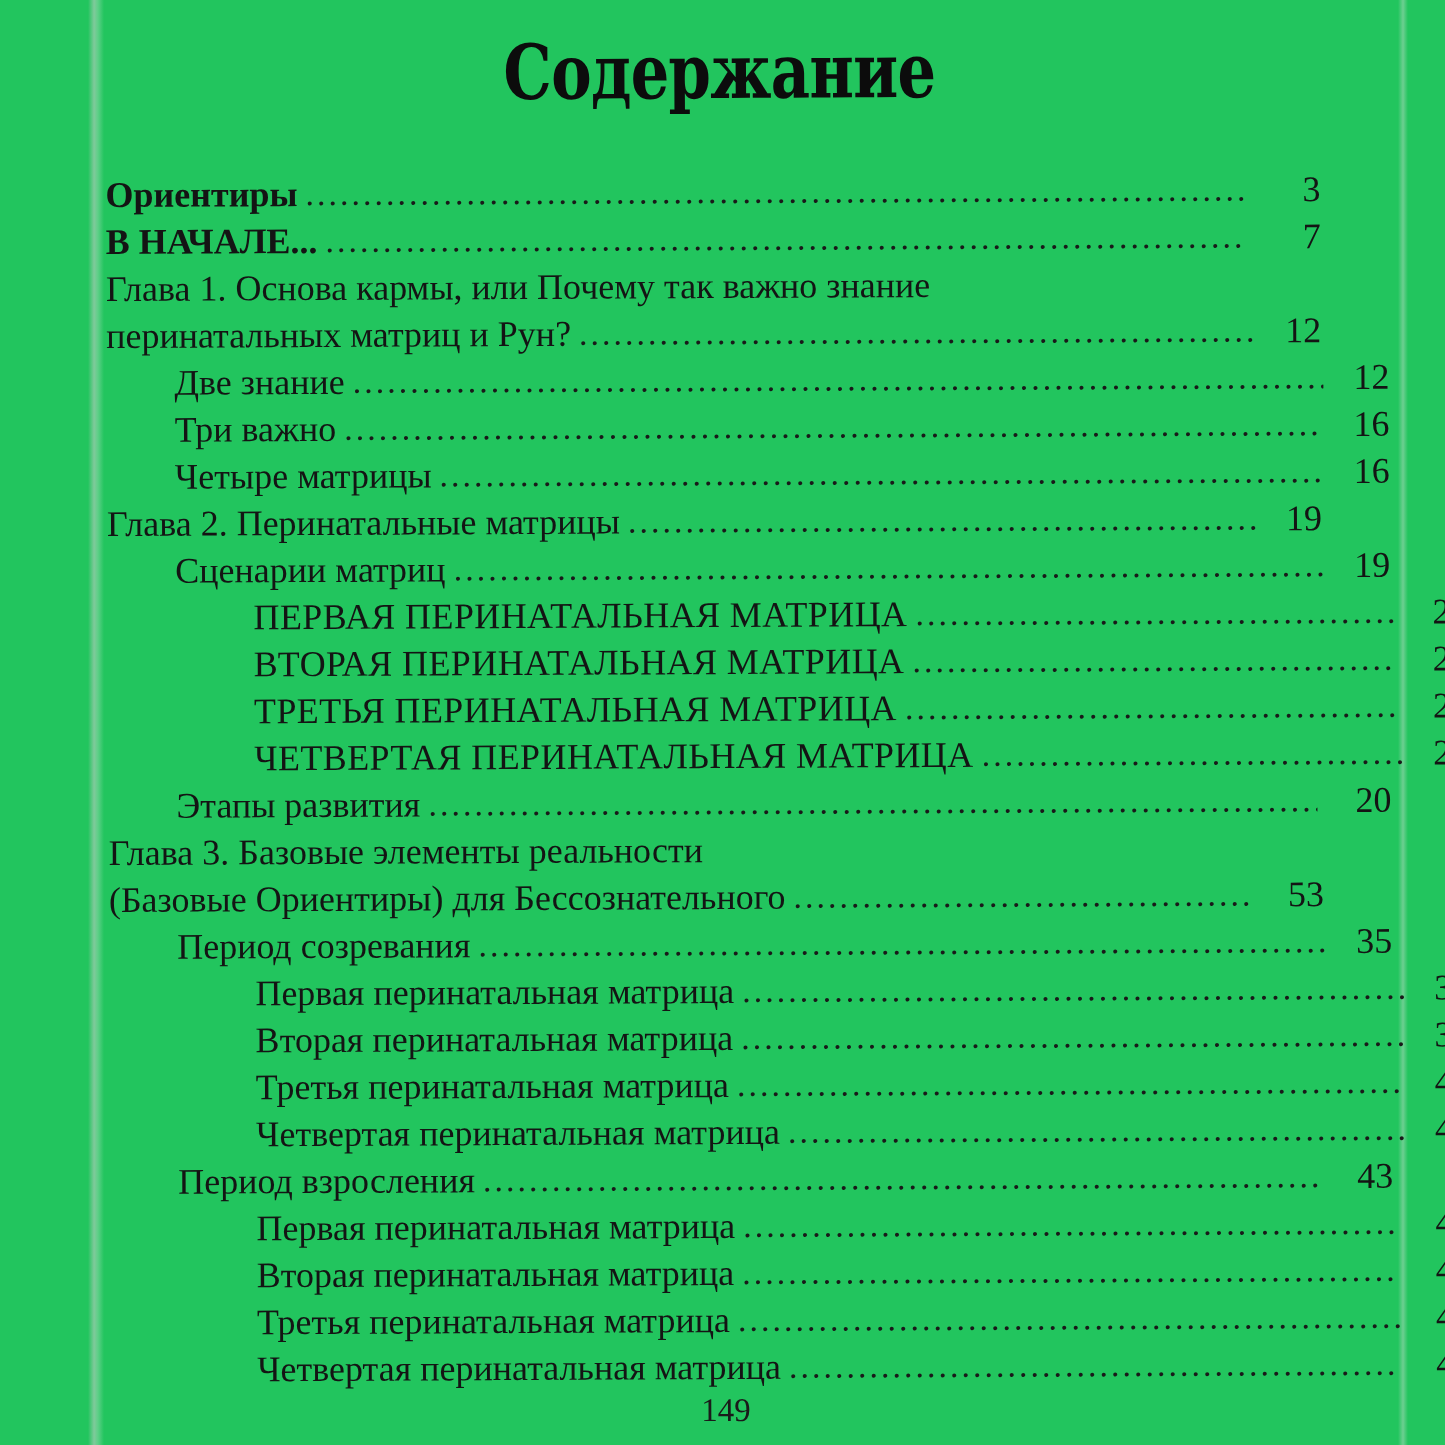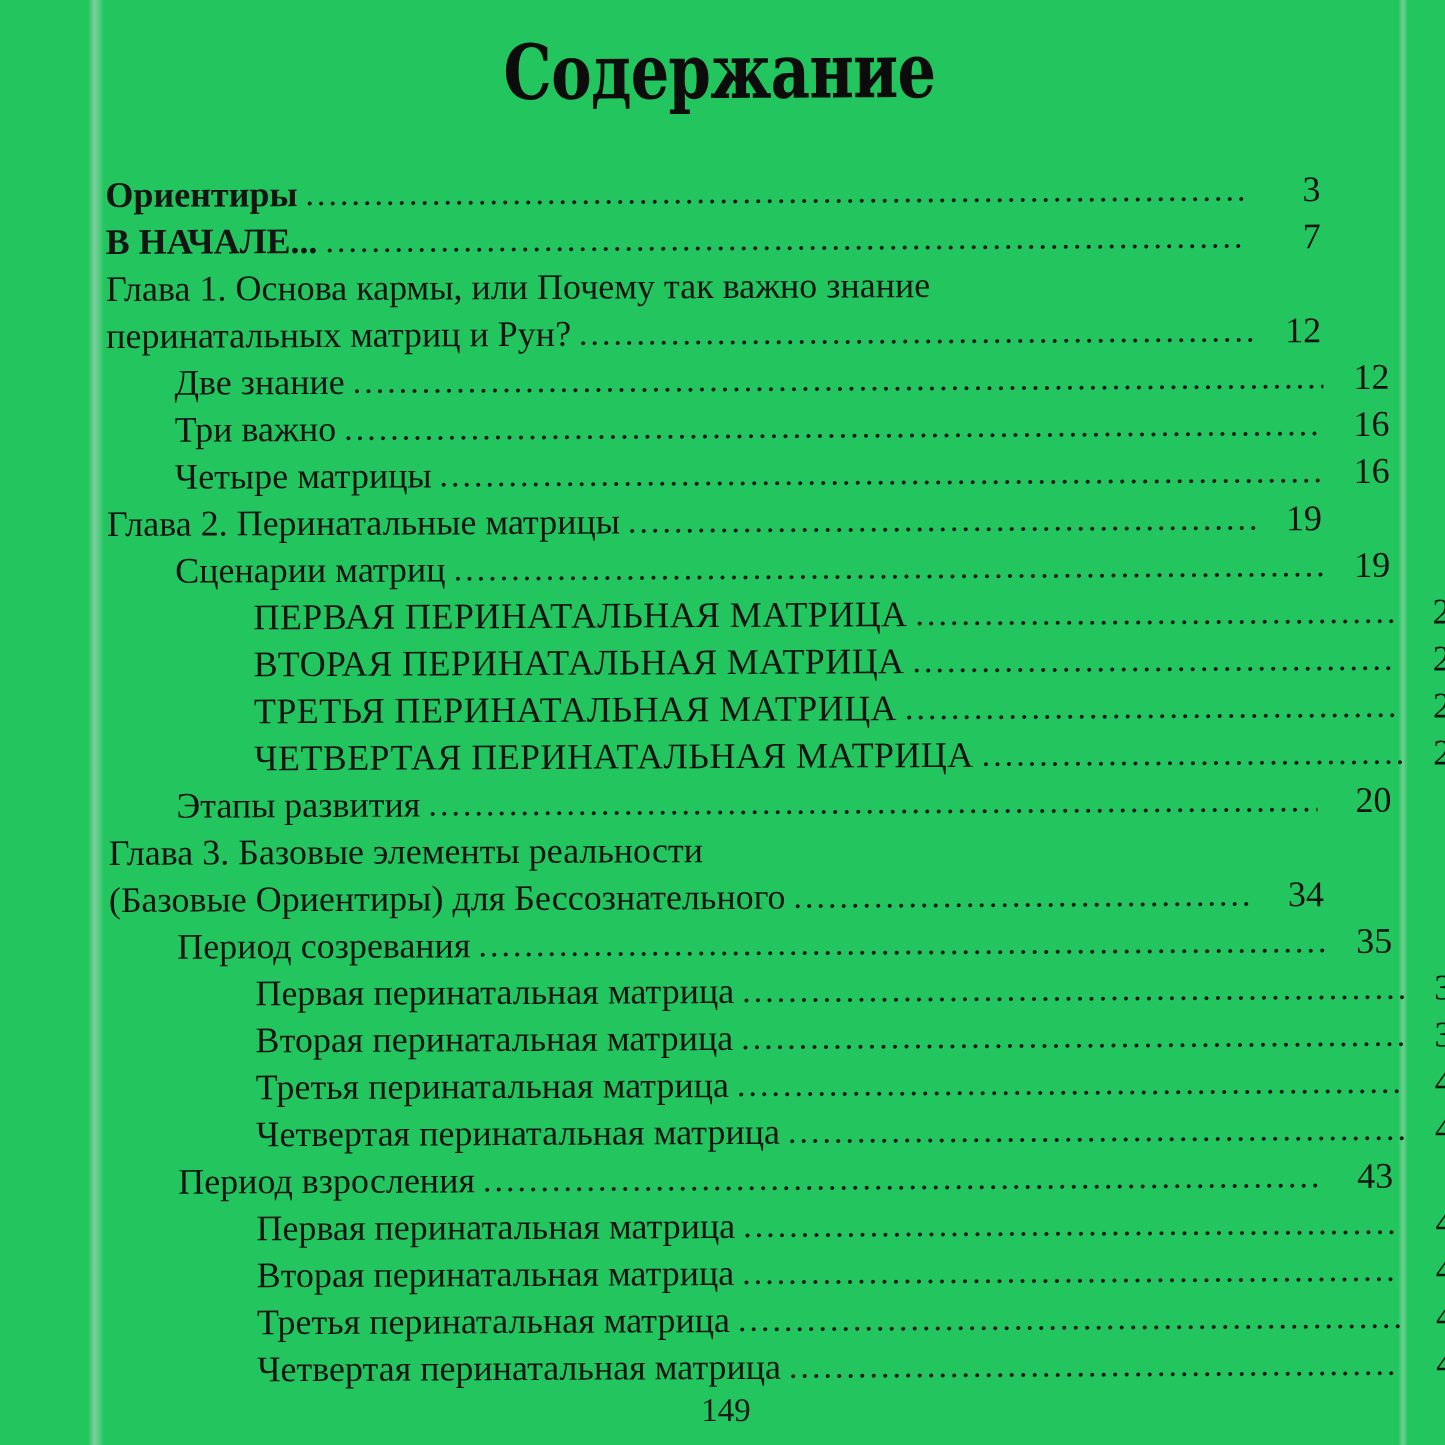--- a/index.html
+++ b/index.html
@@ -234,21 +234,21 @@
           <span class="page">20</span>
         </div>
         <div class="toc-row lvl0 noleader">
           <span class="label">Глава 3. Базовые элементы реальности</span>
           <span class="leader"></span>
           <span class="page"></span>
         </div>
         <div class="toc-row lvl0 gap">
           <span class="label">(Базовые Ориентиры) для Бессознательного</span>
           <span class="leader"></span>
-          <span class="page">34</span>
+          <span class="page">53</span>
         </div>
         <div class="toc-row lvl1">
           <span class="label">Период созревания</span>
           <span class="leader"></span>
           <span class="page">35</span>
         </div>
         <div class="toc-row lvl2">
           <span class="label">Первая перинатальная матрица</span>
           <span class="leader"></span>
           <span class="page">35</span>

